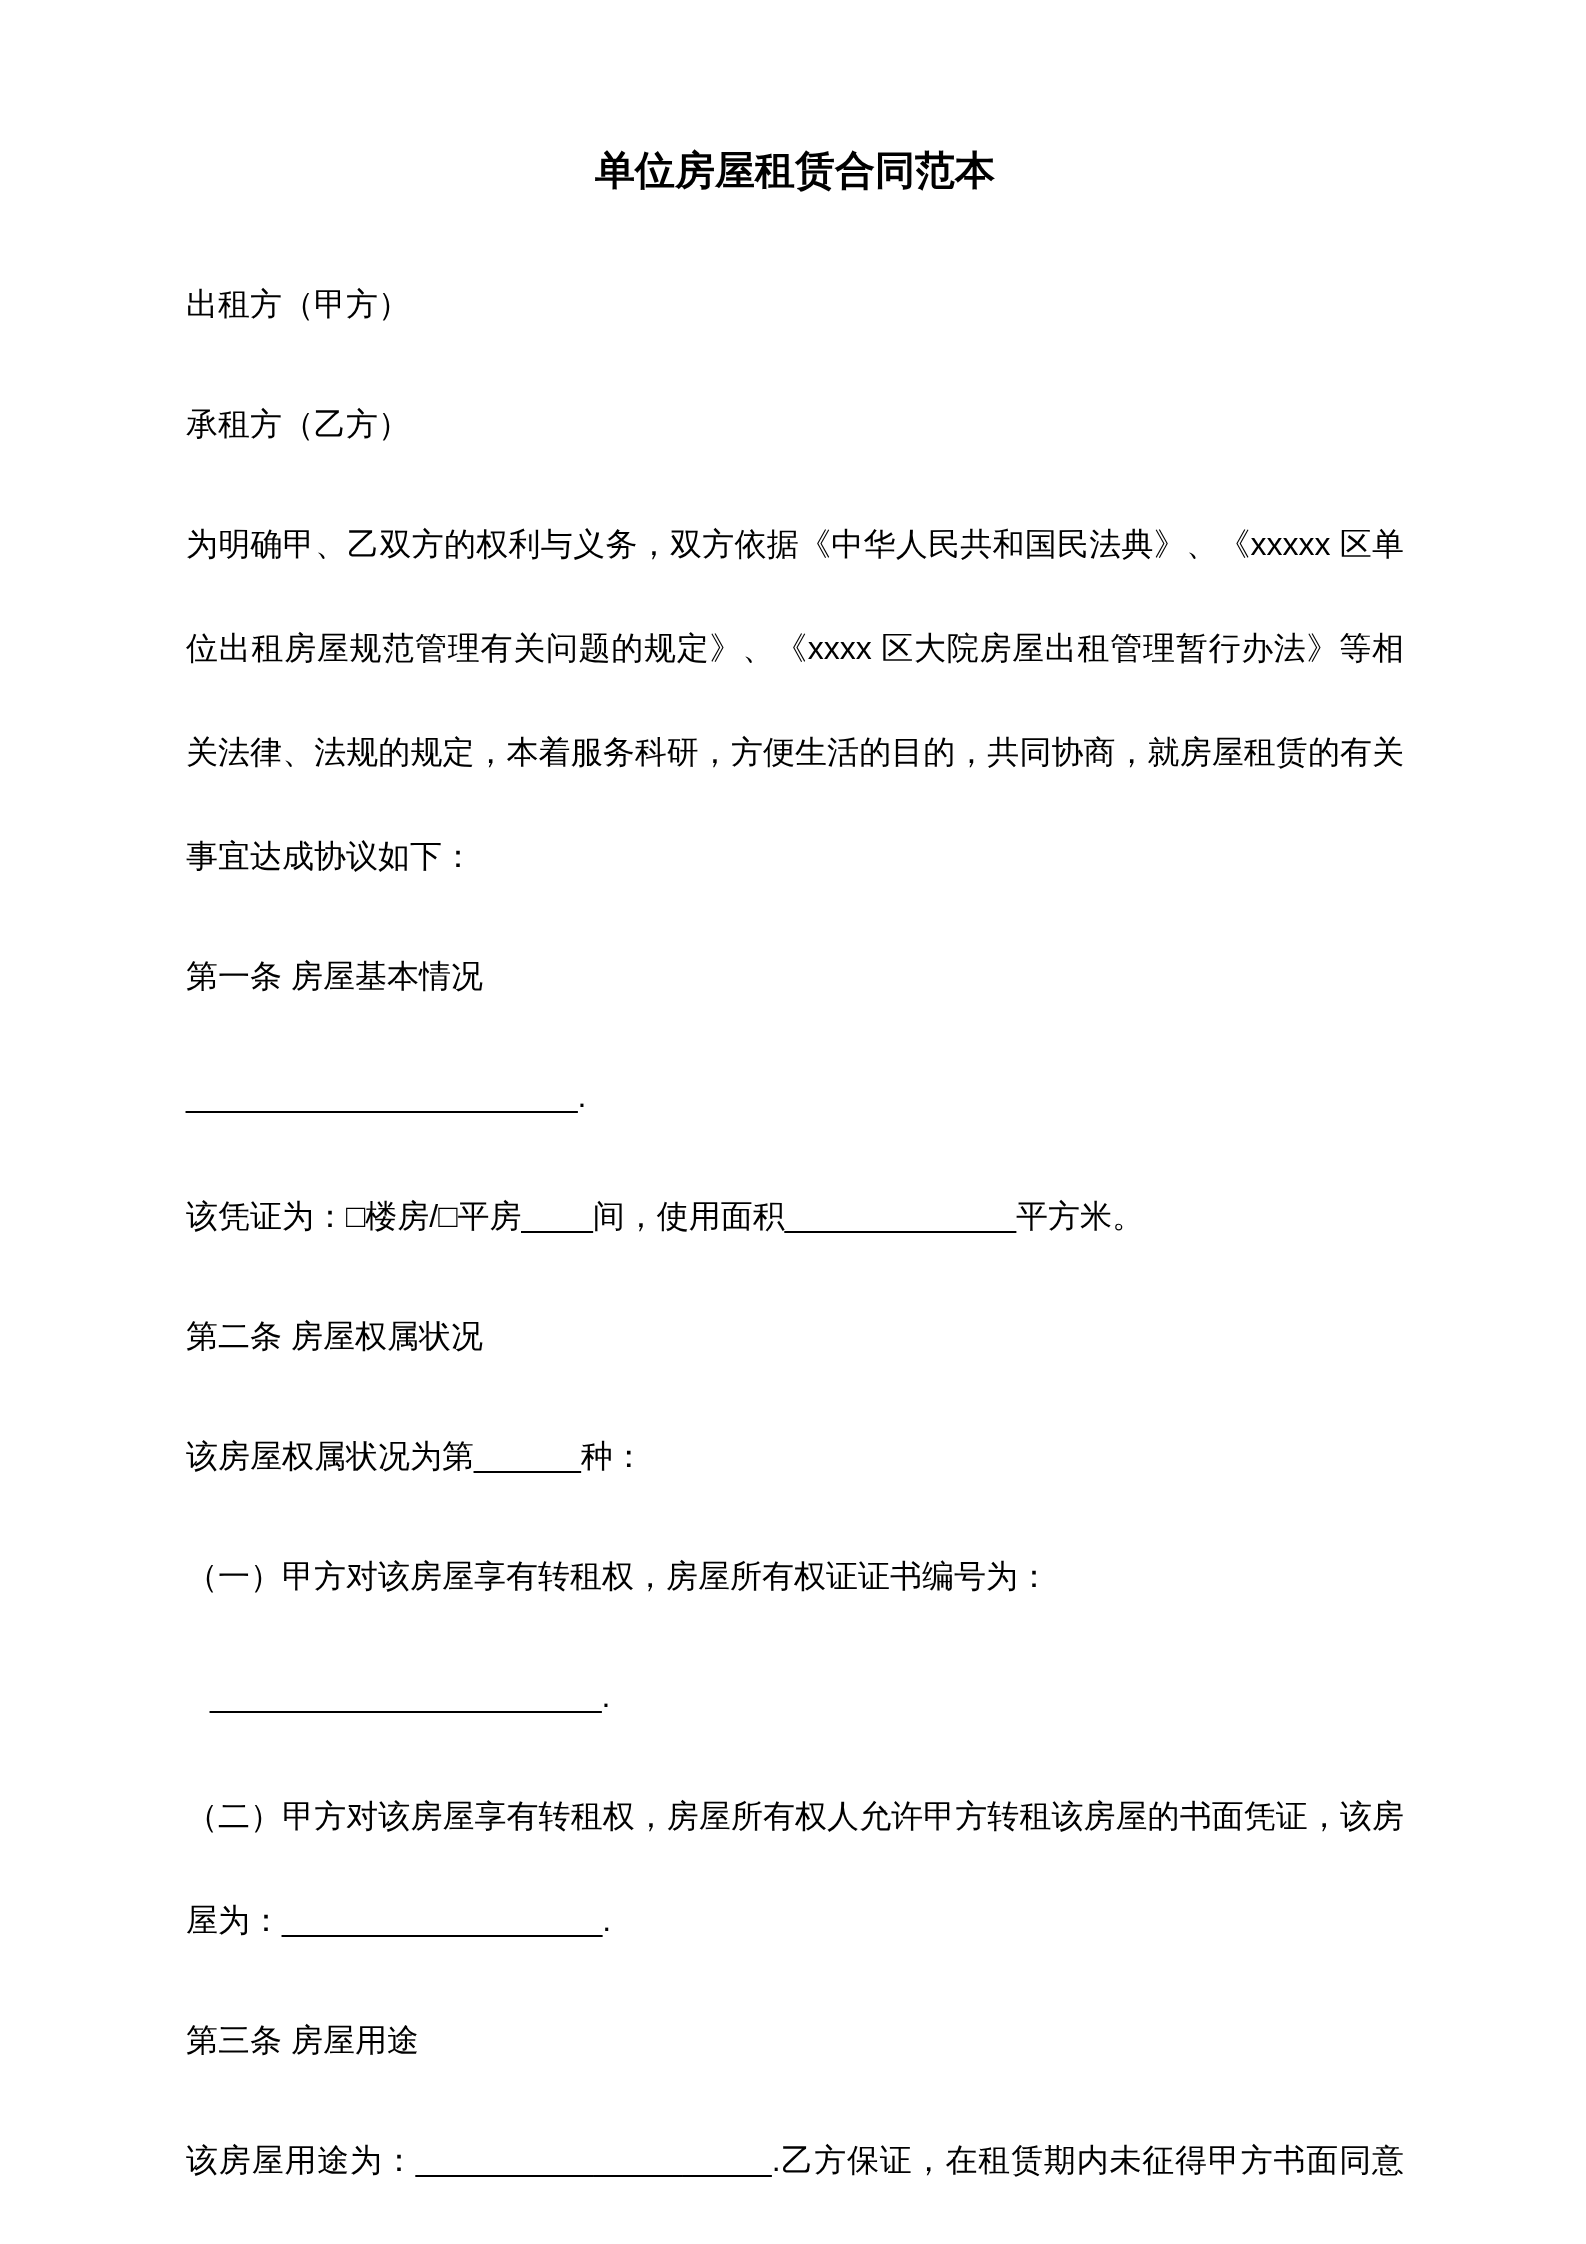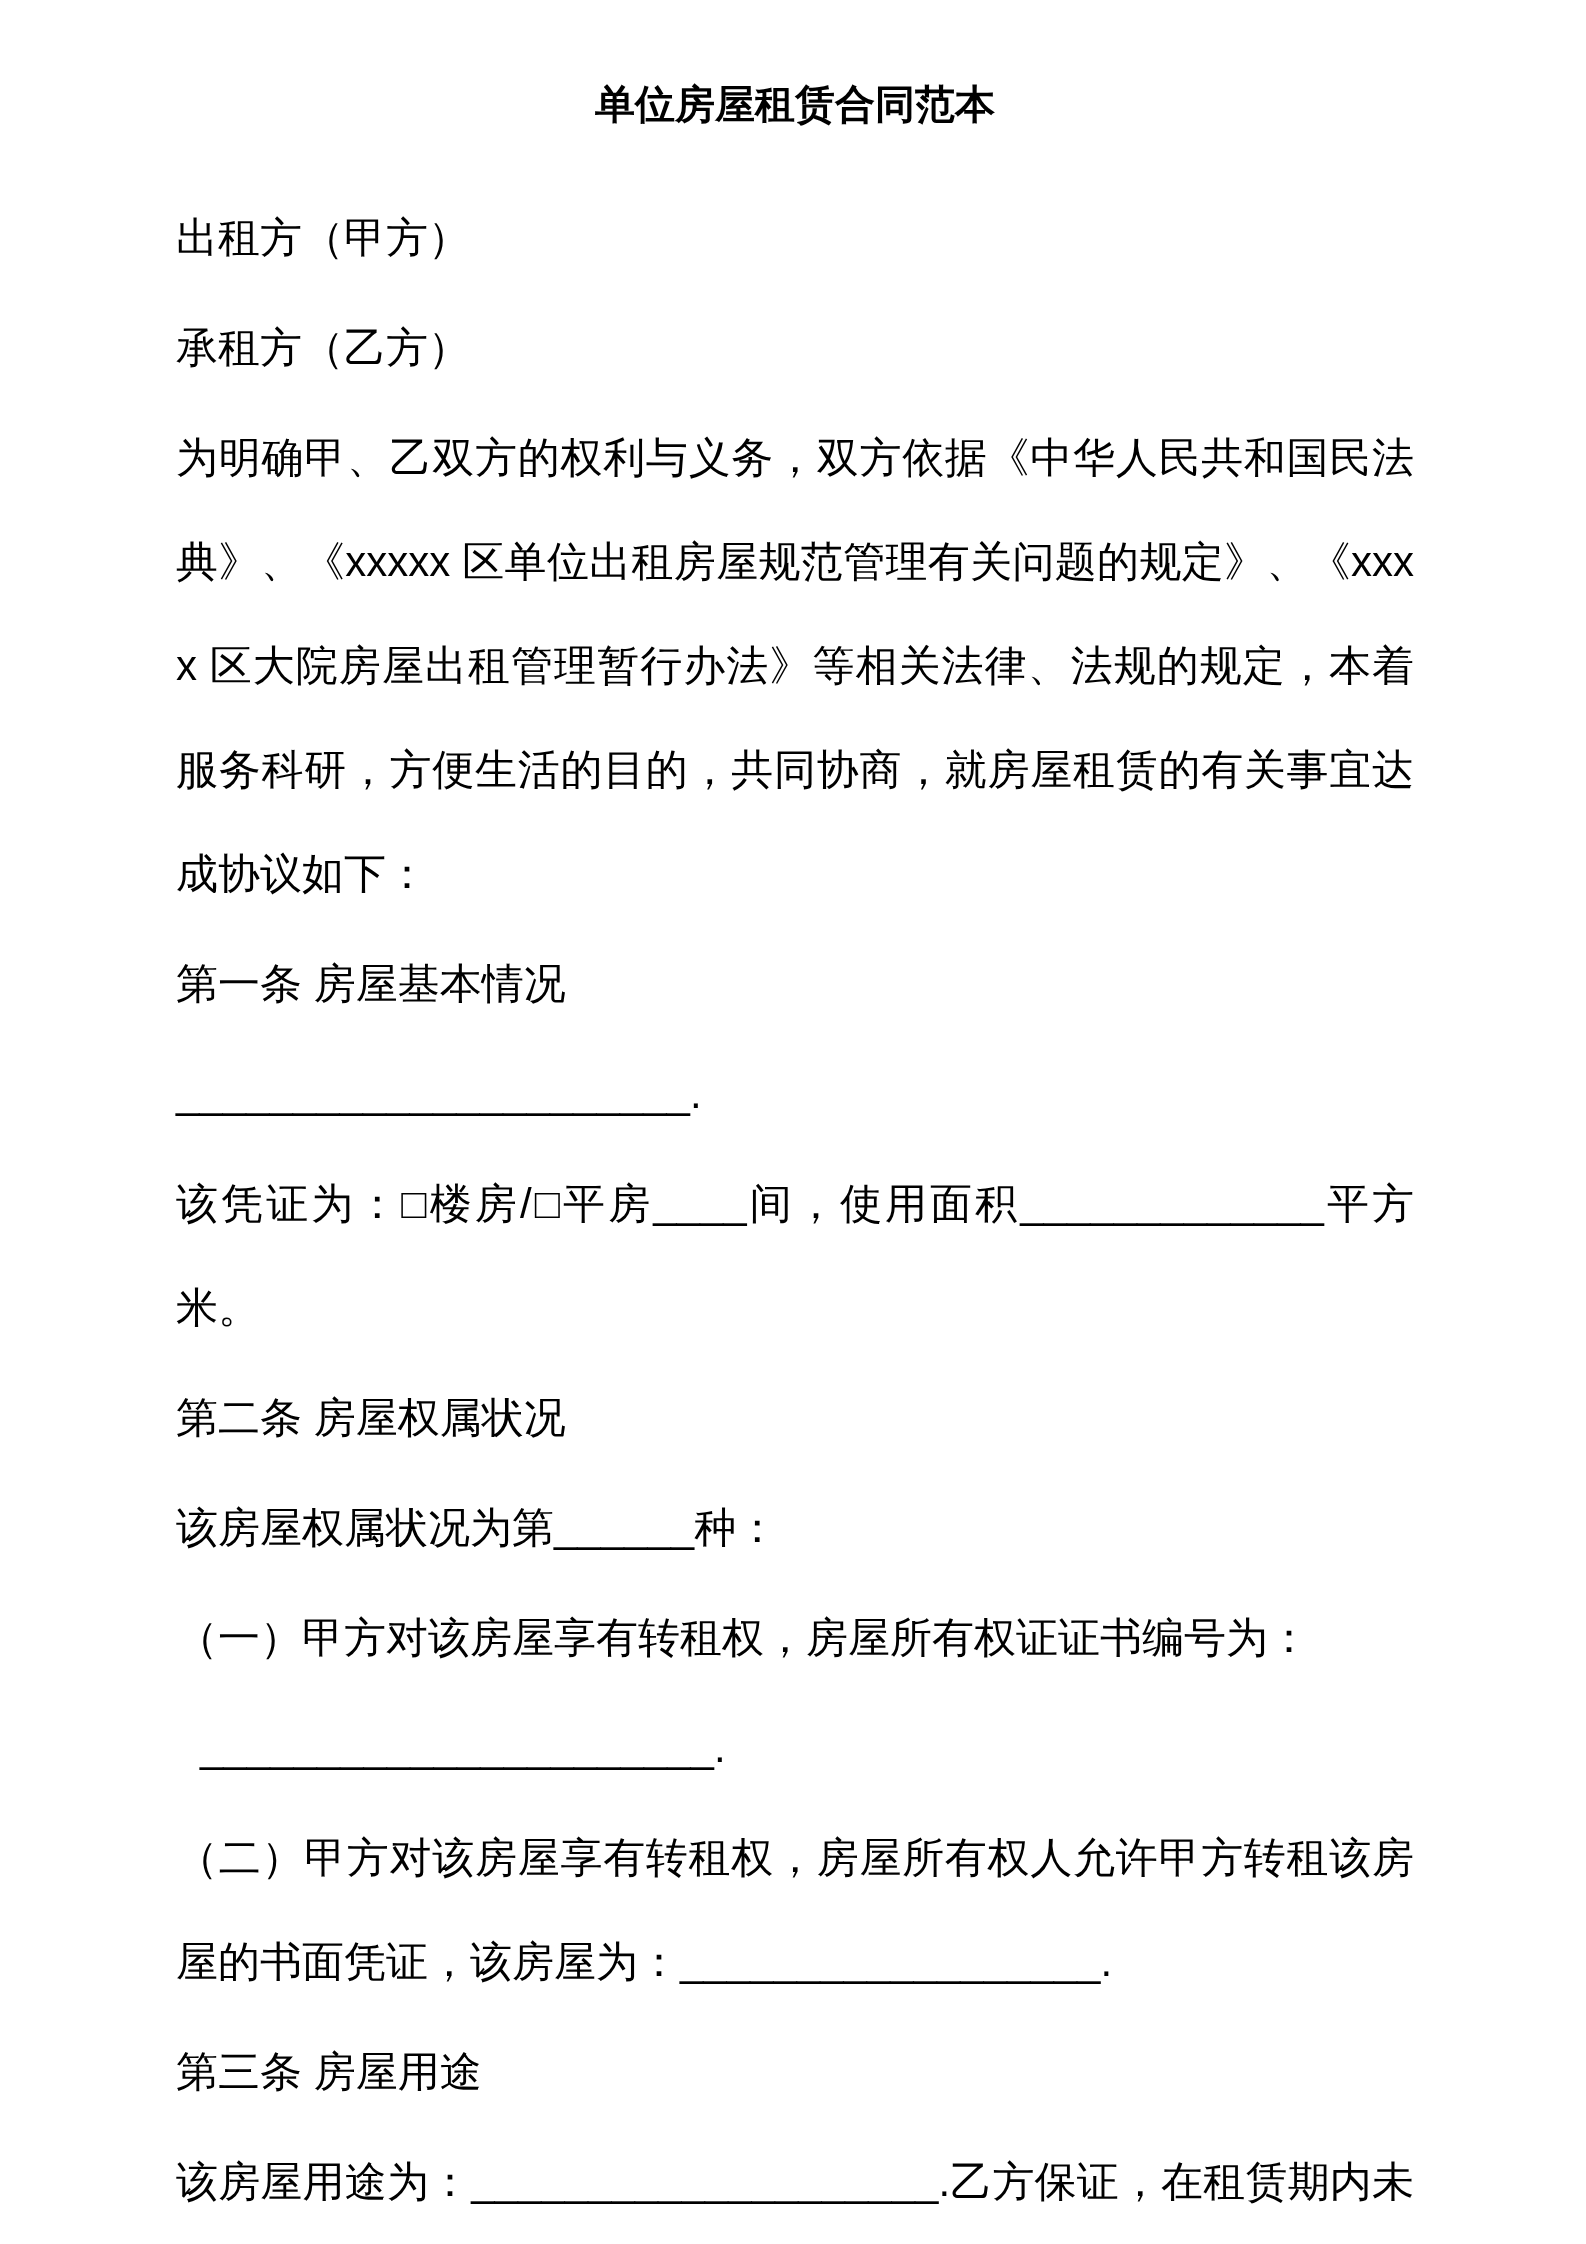--- a/index.html
+++ b/index.html
@@ -2,37 +2,37 @@
 <html><head>
 <meta charset="utf-8">
 <style>
   * { box-sizing: border-box; }
   html, body { margin: 0; padding: 0; background: #ffffff; }
   .page {
     position: relative;
     width: 1586px;
     height: 2244px;
     background: #ffffff;
-    padding: 52px 166px 0 170px;
+    padding: 118px 166px 0 170px;
     overflow: hidden;
     font-family: "Liberation Sans", "DejaVu Sans", sans-serif;
     color: #000000;
   }
   .doc-title {
     font-size: 40px;
     font-weight: 700;
     text-align: center;
     line-height: 104px;
     margin: 0 0 30px 0;
   }
   .para {
-    font-size: 42px;
+    font-size: 32px;
     font-weight: 400;
     line-height: 104px;
-    margin: 6px;
+    margin: 16px;
     text-align: justify;
     word-break: break-all;
   }
   .spread {
     text-align: justify;
     text-align-last: justify;
   }
   .indented {
     text-indent: 24px;
   }

